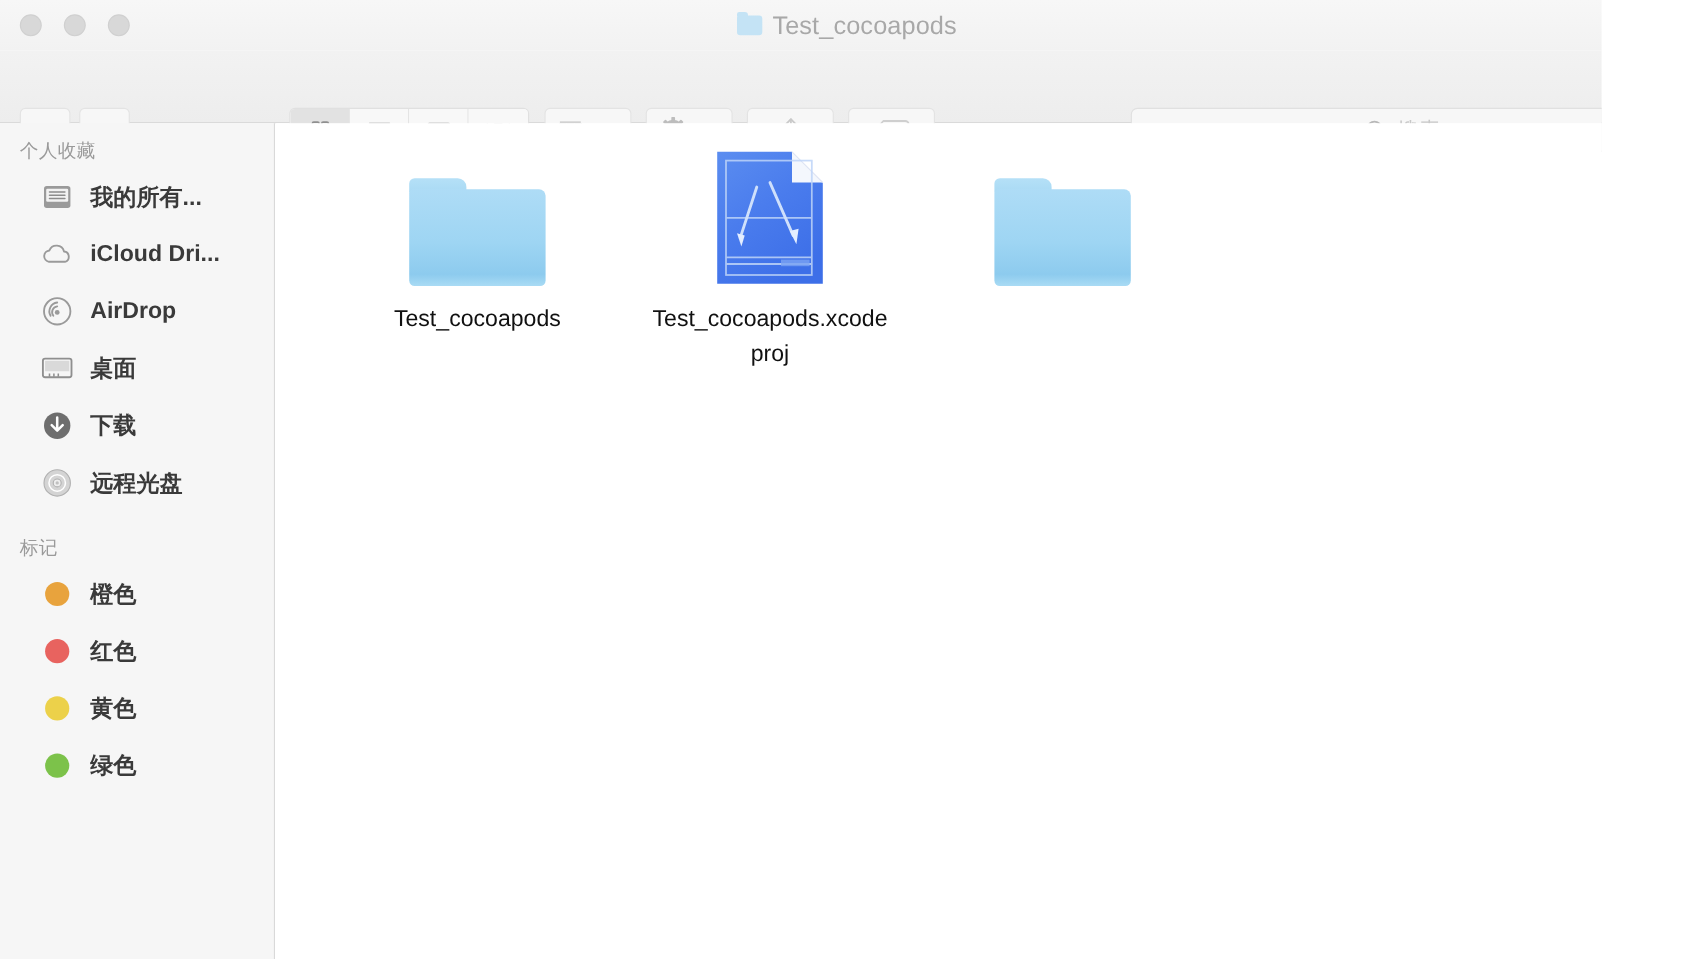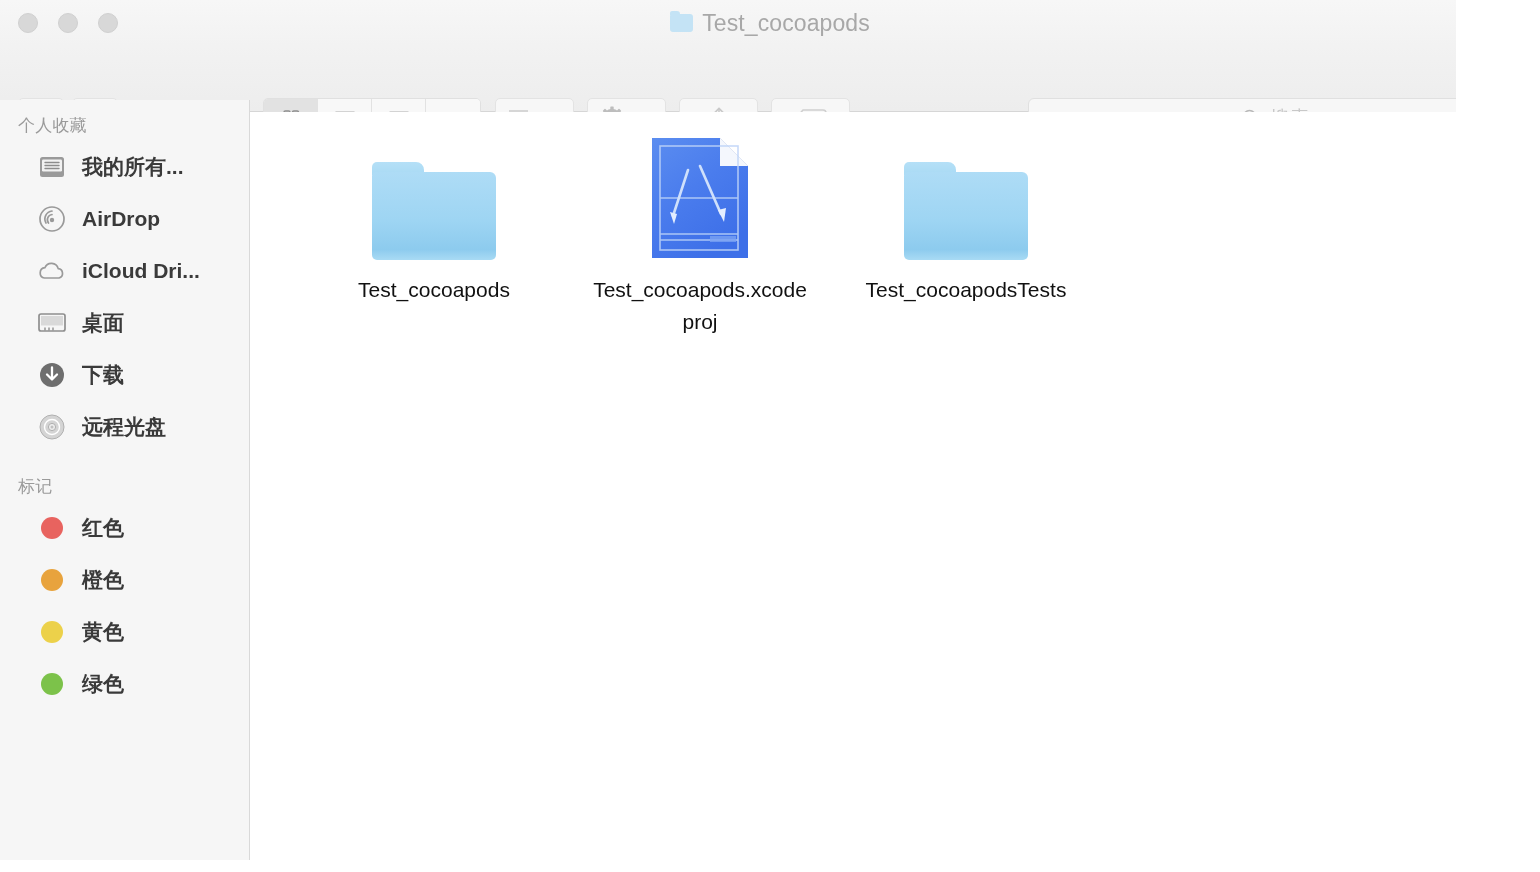--- a/index.html
+++ b/index.html
@@ -117,21 +117,21 @@
     width: 494px; height: 40px;
     background: #f7f7f7;
     border: 1px solid #e0e0e0;
     border-radius: 6px;
     display: flex; align-items: center; justify-content: center; gap: 9px;
   }
   .search-ph { font-size: 20px; color: #c8c8c8; }
 
   
   .sidebar {
-    position: absolute; top: 100px; left: 0;
+    position: absolute; top: 112px; left: 0;
     width: 250px; height: 760px;
     background: #f6f6f6;
     border-right: 1px solid #d9d9d9;
     overflow: hidden;
   }
   .sb-header {
     font-size: 17px; color: #9a9a9a;
     padding: 14px 0 4px 18px;
     letter-spacing: 0.2px;
   }
@@ -354,37 +354,37 @@
             <line x1="8" y1="11.5" x2="22" y2="11.5"></line>
             <line x1="8" y1="14.5" x2="22" y2="14.5"></line>
           </g>
         </svg>
       </span>
       <span class="sb-label">我的所有...</span>
     </div>
 
     <div class="sb-item">
       <span class="sb-icon">
+        <svg width="32" height="24" viewBox="0 0 32 24">
+          <path d="M8.5 19 A5.2 5.2 0 0 1 8.9 8.7 A7 7 0 0 1 22.2 9.6 A4.8 4.8 0 0 1 23 19 Z" fill="none" stroke="#9a9a9a" stroke-width="1.7" stroke-linejoin="round"></path>
+        </svg>
+      </span>
+      <span class="sb-label">iCloud Dri...</span>
+    </div>
+
+    <div class="sb-item">
+      <span class="sb-icon">
         <svg width="30" height="30" viewBox="0 0 30 30">
           <circle cx="15" cy="15" r="12" fill="none" stroke="#9a9a9a" stroke-width="1.7"></circle>
           <path d="M9 19 A8 8 0 0 1 15 7" fill="none" stroke="#9a9a9a" stroke-width="1.7" stroke-linecap="round"></path>
           <path d="M11.5 19 A5.3 5.3 0 0 1 15 10.5" fill="none" stroke="#9a9a9a" stroke-width="1.7" stroke-linecap="round"></path>
           <circle cx="15" cy="16" r="2.2" fill="#9a9a9a"></circle>
         </svg>
       </span>
       <span class="sb-label">AirDrop</span>
-    </div>
-
-    <div class="sb-item">
-      <span class="sb-icon">
-        <svg width="32" height="24" viewBox="0 0 32 24">
-          <path d="M8.5 19 A5.2 5.2 0 0 1 8.9 8.7 A7 7 0 0 1 22.2 9.6 A4.8 4.8 0 0 1 23 19 Z" fill="none" stroke="#9a9a9a" stroke-width="1.7" stroke-linejoin="round"></path>
-        </svg>
-      </span>
-      <span class="sb-label">iCloud Dri...</span>
     </div>
 
 
     <div class="sb-item">
       <span class="sb-icon">
         <svg width="32" height="26" viewBox="0 0 32 26">
           <rect x="3" y="4" width="26" height="17" rx="2" fill="none" stroke="#8f8f8f" stroke-width="1.7"></rect>
           <rect x="5" y="6" width="22" height="9.5" fill="#d9d9d9"></rect>
           <g stroke="#8f8f8f" stroke-width="1.4">
             <line x1="9" y1="17.5" x2="9" y2="20.5"></line>
@@ -417,30 +417,30 @@
           <circle cx="15" cy="15" r="1.5" fill="#c0c0c0"></circle>
         </svg>
       </span>
       <span class="sb-label">远程光盘</span>
     </div>
 
     <div class="sb-header" style="padding-top:22px;">标记</div>
 
     <div class="sb-item">
       <span class="sb-icon">
+        <span class="tag-dot" style="background:#e8a33d;"></span>
+      </span>
+      <span class="sb-label">橙色</span>
+    </div>
+
+    <div class="sb-item">
+      <span class="sb-icon">
         <span class="tag-dot" style="background:#e8635f;"></span>
       </span>
       <span class="sb-label">红色</span>
-    </div>
-
-    <div class="sb-item">
-      <span class="sb-icon">
-        <span class="tag-dot" style="background:#e8a33d;"></span>
-      </span>
-      <span class="sb-label">橙色</span>
     </div>
 
     <div class="sb-item">
       <span class="sb-icon">
         <span class="tag-dot" style="background:#ecd14a;"></span>
       </span>
       <span class="sb-label">黄色</span>
     </div>
 
     <div class="sb-item">
@@ -500,21 +500,20 @@
         <div class="file-label">Test_cocoapods.xcodeproj</div>
       </div>
 
       <div class="file-cell">
         <div class="file-art">
           <div class="folder">
             <div class="folder-tab"></div>
             <div class="folder-body"></div>
           </div>
         </div>
-        <div class="file-label">Test_cocoapodsTests</div>
       </div>
 
     </div>
 
     <svg class="resize-corner" viewBox="0 0 26 24">
       <g stroke="#9a9a9a" stroke-width="1.4" stroke-linecap="round">
         <line x1="21" y1="8" x2="8" y2="21"></line>
         <line x1="21" y1="14" x2="14" y2="21"></line>
         <line x1="21" y1="20" x2="20" y2="21"></line>
       </g>

